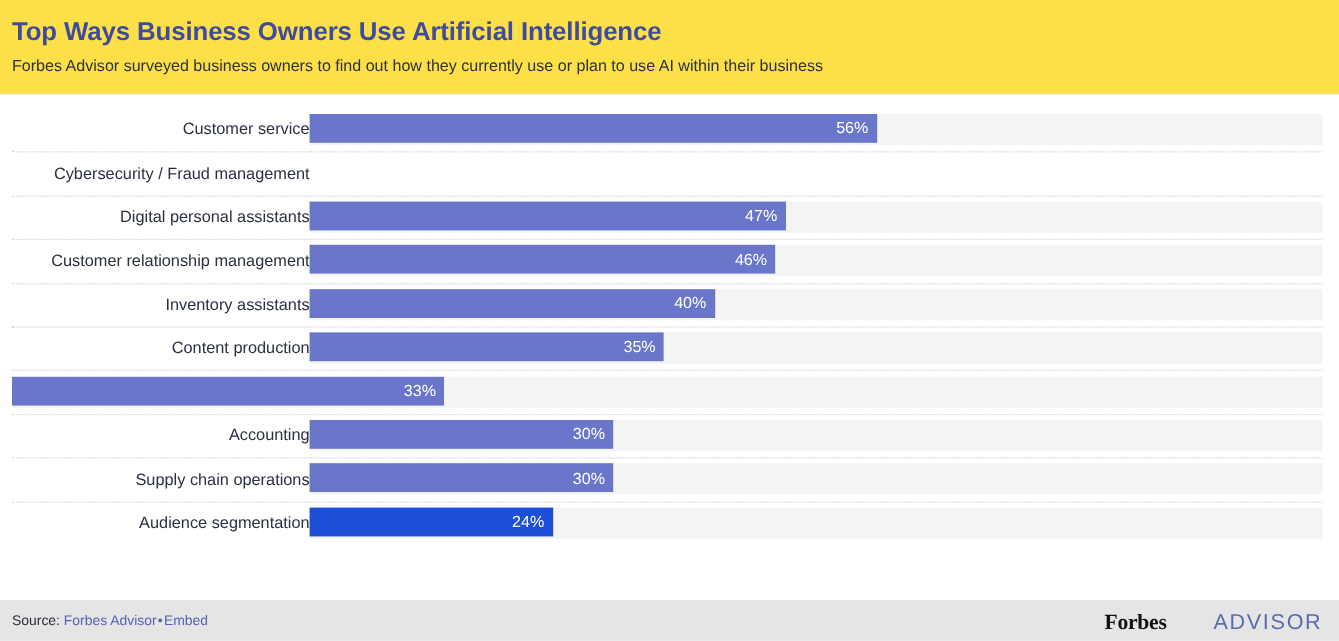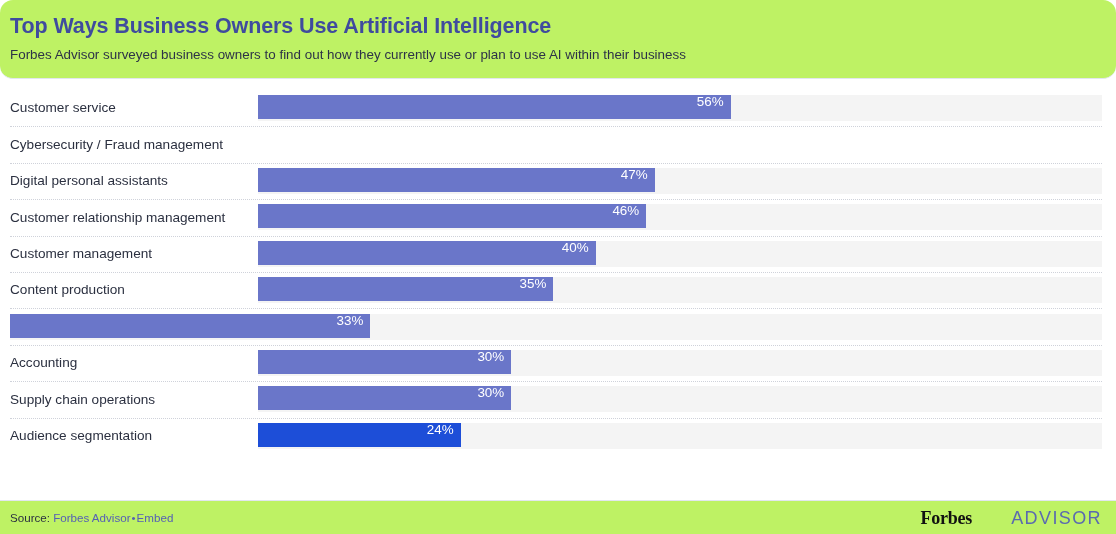--- a/index.html
+++ b/index.html
@@ -18,26 +18,25 @@
     width: 1116px;
     height: 534px;
     box-sizing: border-box;
     display: flex;
     flex-direction: column;
     background: #ffffff;
   }
 
   
   .header {
-    background: #bef264;
+    background: #fde047;
     padding: 13px 12px 13px 10px;
     border-bottom: 1px solid #e2e7ef;
     box-sizing: border-box;
     height: 79px;
-    border-radius: 13px;
   }
   .chart-title {
     margin: 0;
     font-size: 21.5px;
     font-weight: bold;
     color: #3f4b9e;
     letter-spacing: -0.1px;
     line-height: 1.25;
     white-space: nowrap;
   }
@@ -72,58 +71,58 @@
     content: "";
     position: absolute;
     top: 0;
     left: 0;
     right: 0;
     border-top: 1px dotted #cfd2da;
   }
   .row-label {
     width: 248px;
     flex: 0 0 248px;
-    text-align: left;
-    padding-right: 12px;
+    text-align: right;
+    padding-right: 0;
     box-sizing: border-box;
     font-size: 13.6px;
     color: #2b3040;
     white-space: nowrap;
     line-height: 1;
   }
   .track {
     position: relative;
     flex: 1 1 auto;
     height: 26px;
     background: #f4f4f4;
   }
   .bar {
     position: absolute;
     left: 0;
     top: 0;
     bottom: 2px;
     background: #6a76c9;
     display: flex;
-    align-items: flex-start;
+    align-items: center;
     justify-content: flex-end;
     box-sizing: border-box;
     padding-right: 7px;
   }
   .bar-value {
     color: #ffffff;
     font-size: 13.4px;
     font-weight: normal;
     line-height: 1;
     white-space: nowrap;
   }
 
   
   .footer {
     height: 34px;
-    background: #bef264;
+    background: #e5e5e5;
     border-top: 1px solid #e2e7ef;
     display: flex;
     align-items: center;
     justify-content: space-between;
     padding: 0 14px 0 10px;
     box-sizing: border-box;
   }
   .source {
     font-size: 11.6px;
     color: #2b3040;
@@ -193,21 +192,21 @@
         </div>
         <div class="row">
           <div class="row-label">Customer relationship management</div>
           <div class="track">
             <div class="bar" style="width: 46%; background: rgb(106, 118, 201);">
               <span class="bar-value">46%</span>
             </div>
           </div>
         </div>
         <div class="row">
-          <div class="row-label">Customer management</div>
+          <div class="row-label">Inventory assistants</div>
           <div class="track">
             <div class="bar" style="width: 40%; background: rgb(106, 118, 201);">
               <span class="bar-value">40%</span>
             </div>
           </div>
         </div>
         <div class="row">
           <div class="row-label">Content production</div>
           <div class="track">
             <div class="bar" style="width: 35%; background: rgb(106, 118, 201); padding-left: 24px;">

